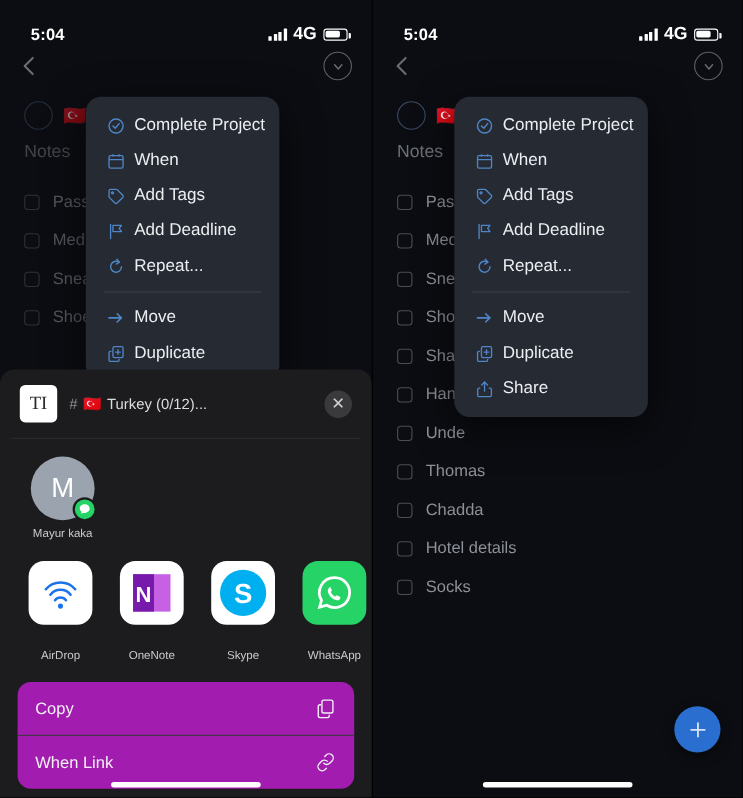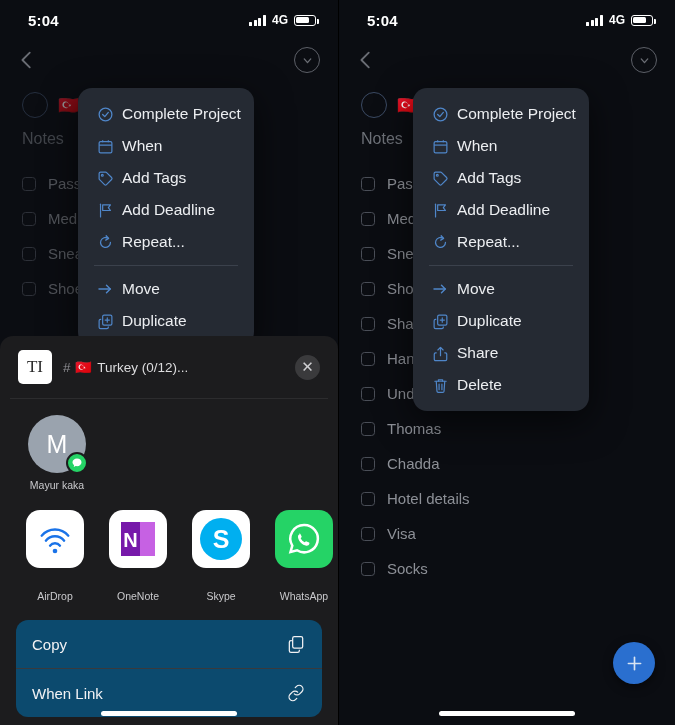--- a/index.html
+++ b/index.html
@@ -13,32 +13,32 @@
   .phone {
     position:relative;
     width:338px; height:725px;
     background:#0b0d12;
     overflow:hidden;
   }
   .phone.right { width:337px; border-left:1px solid #000; }
 
   
   .statusbar {
-    height:40px; display:flex; align-items:center;
+    height:40px; display:flex; align-items:flex-end;
     justify-content:space-between;
     padding:0 22px 0 28px;
     color:#fff;
   }
   .status-time { font-size:15px; font-weight:600; letter-spacing:.2px; }
   .status-right { display:flex; align-items:center; gap:6px; }
   .sig { display:flex; align-items:flex-end; gap:1.5px; height:11px; }
   .sig i { display:block; width:3px; background:#fff; border-radius:.5px; }
   .sig i:nth-child(1){height:4px;} .sig i:nth-child(2){height:6px;}
   .sig i:nth-child(3){height:8px;} .sig i:nth-child(4){height:11px;}
-  .net { font-size:12px; font-weight:600; }
+  .net { font-size:16px; font-weight:600; }
   .batt { position:relative; width:22px; height:11px; border:1.3px solid #fff;
           border-radius:3px; }
   .batt::after { content:""; position:absolute; right:-3.5px; top:3px;
                  width:2px; height:5px; background:#fff; border-radius:0 1px 1px 0; }
   .batt i { position:absolute; left:1.3px; top:1.3px; bottom:1.3px;
             width:62%; background:#fff; border-radius:1.5px; }
 
   
   .navbar { height:40px; display:flex; align-items:center;
             justify-content:space-between; padding:0 18px 0 16px; }
@@ -113,21 +113,21 @@
   .badge svg { width:12px; height:12px; }
   .c-name { margin-top:6px; font-size:10.5px; color:#c9c9cc; line-height:1.25; }
 
   .apps { display:flex; gap:25px; padding:10px 10px 8px 16px; }
   .app { width:60px; text-align:center; cursor:pointer; }
   .app-ico { width:58px; height:58px; border-radius:14px; margin:0 auto;
              display:flex; align-items:center; justify-content:center;
              overflow:hidden; }
   .app-name { margin-top:22px; font-size:10.5px; color:#c9c9cc; }
 
-  .acts { margin:10px 6px 0 6px; background:#0c4a6e; border-radius:12px; }
+  .acts { margin:10px 6px 0 6px; background:#a21caf; border-radius:12px; }
   .act { display:flex; align-items:center; justify-content:space-between;
          padding:14px 16px; cursor:pointer; }
   .act + .act { border-top:1px solid #3a3a3c; }
   .act span { font-size:15px; color:#f2f2f4; }
   .acts2 { margin:10px 6px 0 6px; background:#2c2c2e; border-radius:12px 12px 0 0; }
 
   
   .fab { position:absolute; right:20px; bottom:41px; width:42px; height:42px;
          border-radius:50%; background:#2a6fcf;
          display:flex; align-items:center; justify-content:center; cursor:pointer;
@@ -440,24 +440,20 @@
       <div class="task">
           <div class="cbox"></div>
           <span>Chadda</span>
         </div>
       <div class="task">
           <div class="cbox"></div>
           <span>Hotel details</span>
         </div>
       <div class="task">
           <div class="cbox"></div>
-          <span>Visa</span>
-        </div>
-      <div class="task">
-          <div class="cbox"></div>
           <span>Socks</span>
         </div>
     </div>
 
     <div class="ctx" style="left:74px;">
       <div class="ctx-item">
         <span class="ctx-ico">
             <svg width="17" height="17" viewBox="0 0 24 24" fill="none" stroke="#4f86c9" stroke-width="1.8">
               <circle cx="12" cy="12" r="9"></circle>
               <polyline points="8 12 11 15 16 9" stroke-linecap="round" stroke-linejoin="round"></polyline>
@@ -527,32 +523,20 @@
       <div class="ctx-item">
         <span class="ctx-ico">
             <svg width="17" height="17" viewBox="0 0 24 24" fill="none" stroke="#4f86c9" stroke-width="1.7" stroke-linecap="round" stroke-linejoin="round">
               <path d="M12 15V3.5"></path>
               <polyline points="8.3 7 12 3.3 15.7 7"></polyline>
               <path d="M6 11H5a1.8 1.8 0 0 0-1.8 1.8v7.4A1.8 1.8 0 0 0 5 22h14a1.8 1.8 0 0 0 1.8-1.8v-7.4A1.8 1.8 0 0 0 19 11h-1"></path>
             </svg>
           </span>
         <span class="lbl">Share</span>
       </div>
-      <div class="ctx-item">
-        <span class="ctx-ico">
-            <svg width="17" height="17" viewBox="0 0 24 24" fill="none" stroke="#4f86c9" stroke-width="1.7" stroke-linecap="round" stroke-linejoin="round">
-              <path d="M4 6h16"></path>
-              <path d="M9 6V4h6v2"></path>
-              <path d="M6 6l1 14a1.8 1.8 0 0 0 1.8 1.7h6.4A1.8 1.8 0 0 0 17 20l1-14"></path>
-              <line x1="10" y1="10" x2="10" y2="18"></line>
-              <line x1="14" y1="10" x2="14" y2="18"></line>
-            </svg>
-          </span>
-        <span class="lbl">Delete</span>
-      </div>
     </div>
 
     <div class="fab">
       <svg width="21" height="21" viewBox="0 0 24 24" fill="none" stroke="#d8e4f2" stroke-width="1.9" stroke-linecap="round">
           <line x1="12" y1="5" x2="12" y2="19"></line>
           <line x1="5" y1="12" x2="19" y2="12"></line>
         </svg>
     </div>
 
     <div class="home-ind"></div>

